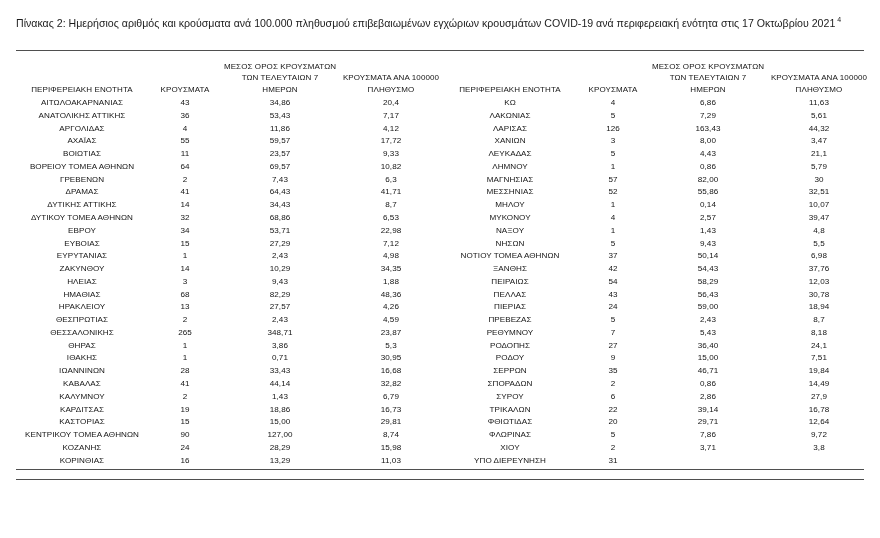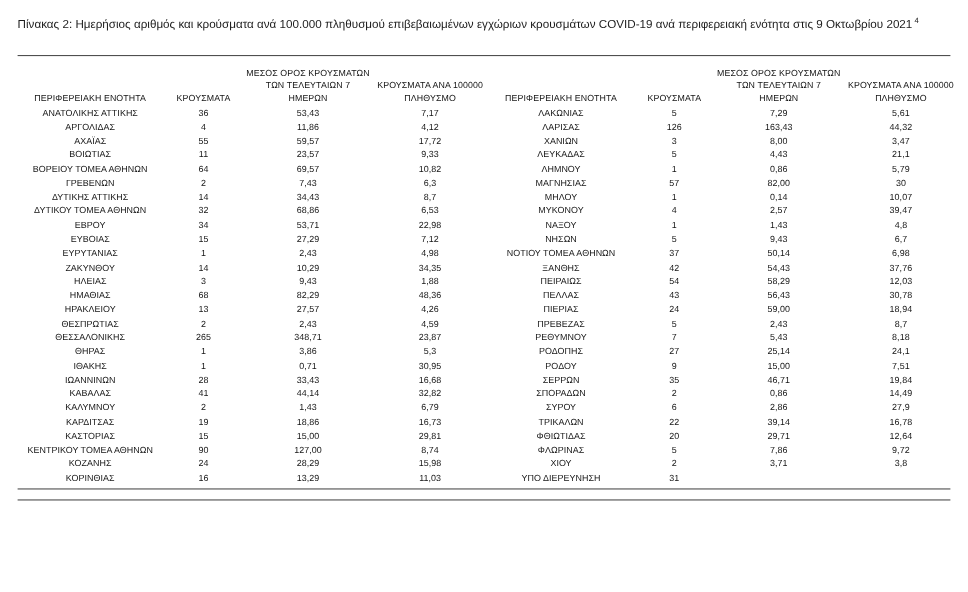--- a/index.html
+++ b/index.html
@@ -94,21 +94,21 @@
   }
   .hdr-stack span { display: block; }
 </style>
 </head>
 <body>
 
 <div class="page">
 
   <div class="caption">
     <span>Πίνακας 2: Ημερήσιος αριθμός και κρούσματα ανά 100.000 πληθυσμού επιβεβαιωμένων εγχώριων κρουσμάτων COVID-19 ανά περιφερειακή</span>
-    <span>ενότητα στις 9 Οκτωβρίου 2021</span><span class="sup">4</span>
+    <span>ενότητα στις 17 Οκτωβρίου 2021</span><span class="sup">4</span>
   </div>
 
   <div class="rule-top"></div>
 
   <div class="tablewrap">
     <table class="grid">
       <colgroup>
         <col class="w-name">
           <col class="w-cases">
           <col class="w-avg">
@@ -148,20 +148,30 @@
           <th class="c-per">
             <span class="hdr-stack">
               <span>ΚΡΟΥΣΜΑΤΑ ΑΝΑ 100000</span>
               <span>ΠΛΗΘΥΣΜΟ</span>
             </span>
           </th>
         </tr>
       </thead>
       <tbody id="tbody">
           <tr>
+            <td class="c-name">ΑΙΤΩΛΟΑΚΑΡΝΑΝΙΑΣ</td>
+            <td class="c-cases">43</td>
+            <td class="c-avg">34,86</td>
+            <td class="c-per">20,4</td>
+            <td class="c-name">ΚΩ</td>
+            <td class="c-cases">4</td>
+            <td class="c-avg">6,86</td>
+            <td class="c-per">11,63</td>
+          </tr>
+          <tr>
             <td class="c-name">ΑΝΑΤΟΛΙΚΗΣ ΑΤΤΙΚΗΣ</td>
             <td class="c-cases">36</td>
             <td class="c-avg">53,43</td>
             <td class="c-per">7,17</td>
             <td class="c-name">ΛΑΚΩΝΙΑΣ</td>
             <td class="c-cases">5</td>
             <td class="c-avg">7,29</td>
             <td class="c-per">5,61</td>
           </tr>
           <tr>
@@ -208,20 +218,30 @@
             <td class="c-name">ΓΡΕΒΕΝΩΝ</td>
             <td class="c-cases">2</td>
             <td class="c-avg">7,43</td>
             <td class="c-per">6,3</td>
             <td class="c-name">ΜΑΓΝΗΣΙΑΣ</td>
             <td class="c-cases">57</td>
             <td class="c-avg">82,00</td>
             <td class="c-per">30</td>
           </tr>
           <tr>
+            <td class="c-name">ΔΡΑΜΑΣ</td>
+            <td class="c-cases">41</td>
+            <td class="c-avg">64,43</td>
+            <td class="c-per">41,71</td>
+            <td class="c-name">ΜΕΣΣΗΝΙΑΣ</td>
+            <td class="c-cases">52</td>
+            <td class="c-avg">55,86</td>
+            <td class="c-per">32,51</td>
+          </tr>
+          <tr>
             <td class="c-name">ΔΥΤΙΚΗΣ ΑΤΤΙΚΗΣ</td>
             <td class="c-cases">14</td>
             <td class="c-avg">34,43</td>
             <td class="c-per">8,7</td>
             <td class="c-name">ΜΗΛΟΥ</td>
             <td class="c-cases">1</td>
             <td class="c-avg">0,14</td>
             <td class="c-per">10,07</td>
           </tr>
           <tr>
@@ -245,21 +265,21 @@
             <td class="c-per">4,8</td>
           </tr>
           <tr>
             <td class="c-name">ΕΥΒΟΙΑΣ</td>
             <td class="c-cases">15</td>
             <td class="c-avg">27,29</td>
             <td class="c-per">7,12</td>
             <td class="c-name">ΝΗΣΩΝ</td>
             <td class="c-cases">5</td>
             <td class="c-avg">9,43</td>
-            <td class="c-per">6,7</td>
+            <td class="c-per">5,5</td>
           </tr>
           <tr>
             <td class="c-name">ΕΥΡΥΤΑΝΙΑΣ</td>
             <td class="c-cases">1</td>
             <td class="c-avg">2,43</td>
             <td class="c-per">4,98</td>
             <td class="c-name">ΝΟΤΙΟΥ ΤΟΜΕΑ ΑΘΗΝΩΝ</td>
             <td class="c-cases">37</td>
             <td class="c-avg">50,14</td>
             <td class="c-per">6,98</td>
@@ -324,21 +344,21 @@
             <td class="c-avg">5,43</td>
             <td class="c-per">8,18</td>
           </tr>
           <tr>
             <td class="c-name">ΘΗΡΑΣ</td>
             <td class="c-cases">1</td>
             <td class="c-avg">3,86</td>
             <td class="c-per">5,3</td>
             <td class="c-name">ΡΟΔΟΠΗΣ</td>
             <td class="c-cases">27</td>
-            <td class="c-avg">25,14</td>
+            <td class="c-avg">36,40</td>
             <td class="c-per">24,1</td>
           </tr>
           <tr>
             <td class="c-name">ΙΘΑΚΗΣ</td>
             <td class="c-cases">1</td>
             <td class="c-avg">0,71</td>
             <td class="c-per">30,95</td>
             <td class="c-name">ΡΟΔΟΥ</td>
             <td class="c-cases">9</td>
             <td class="c-avg">15,00</td>

